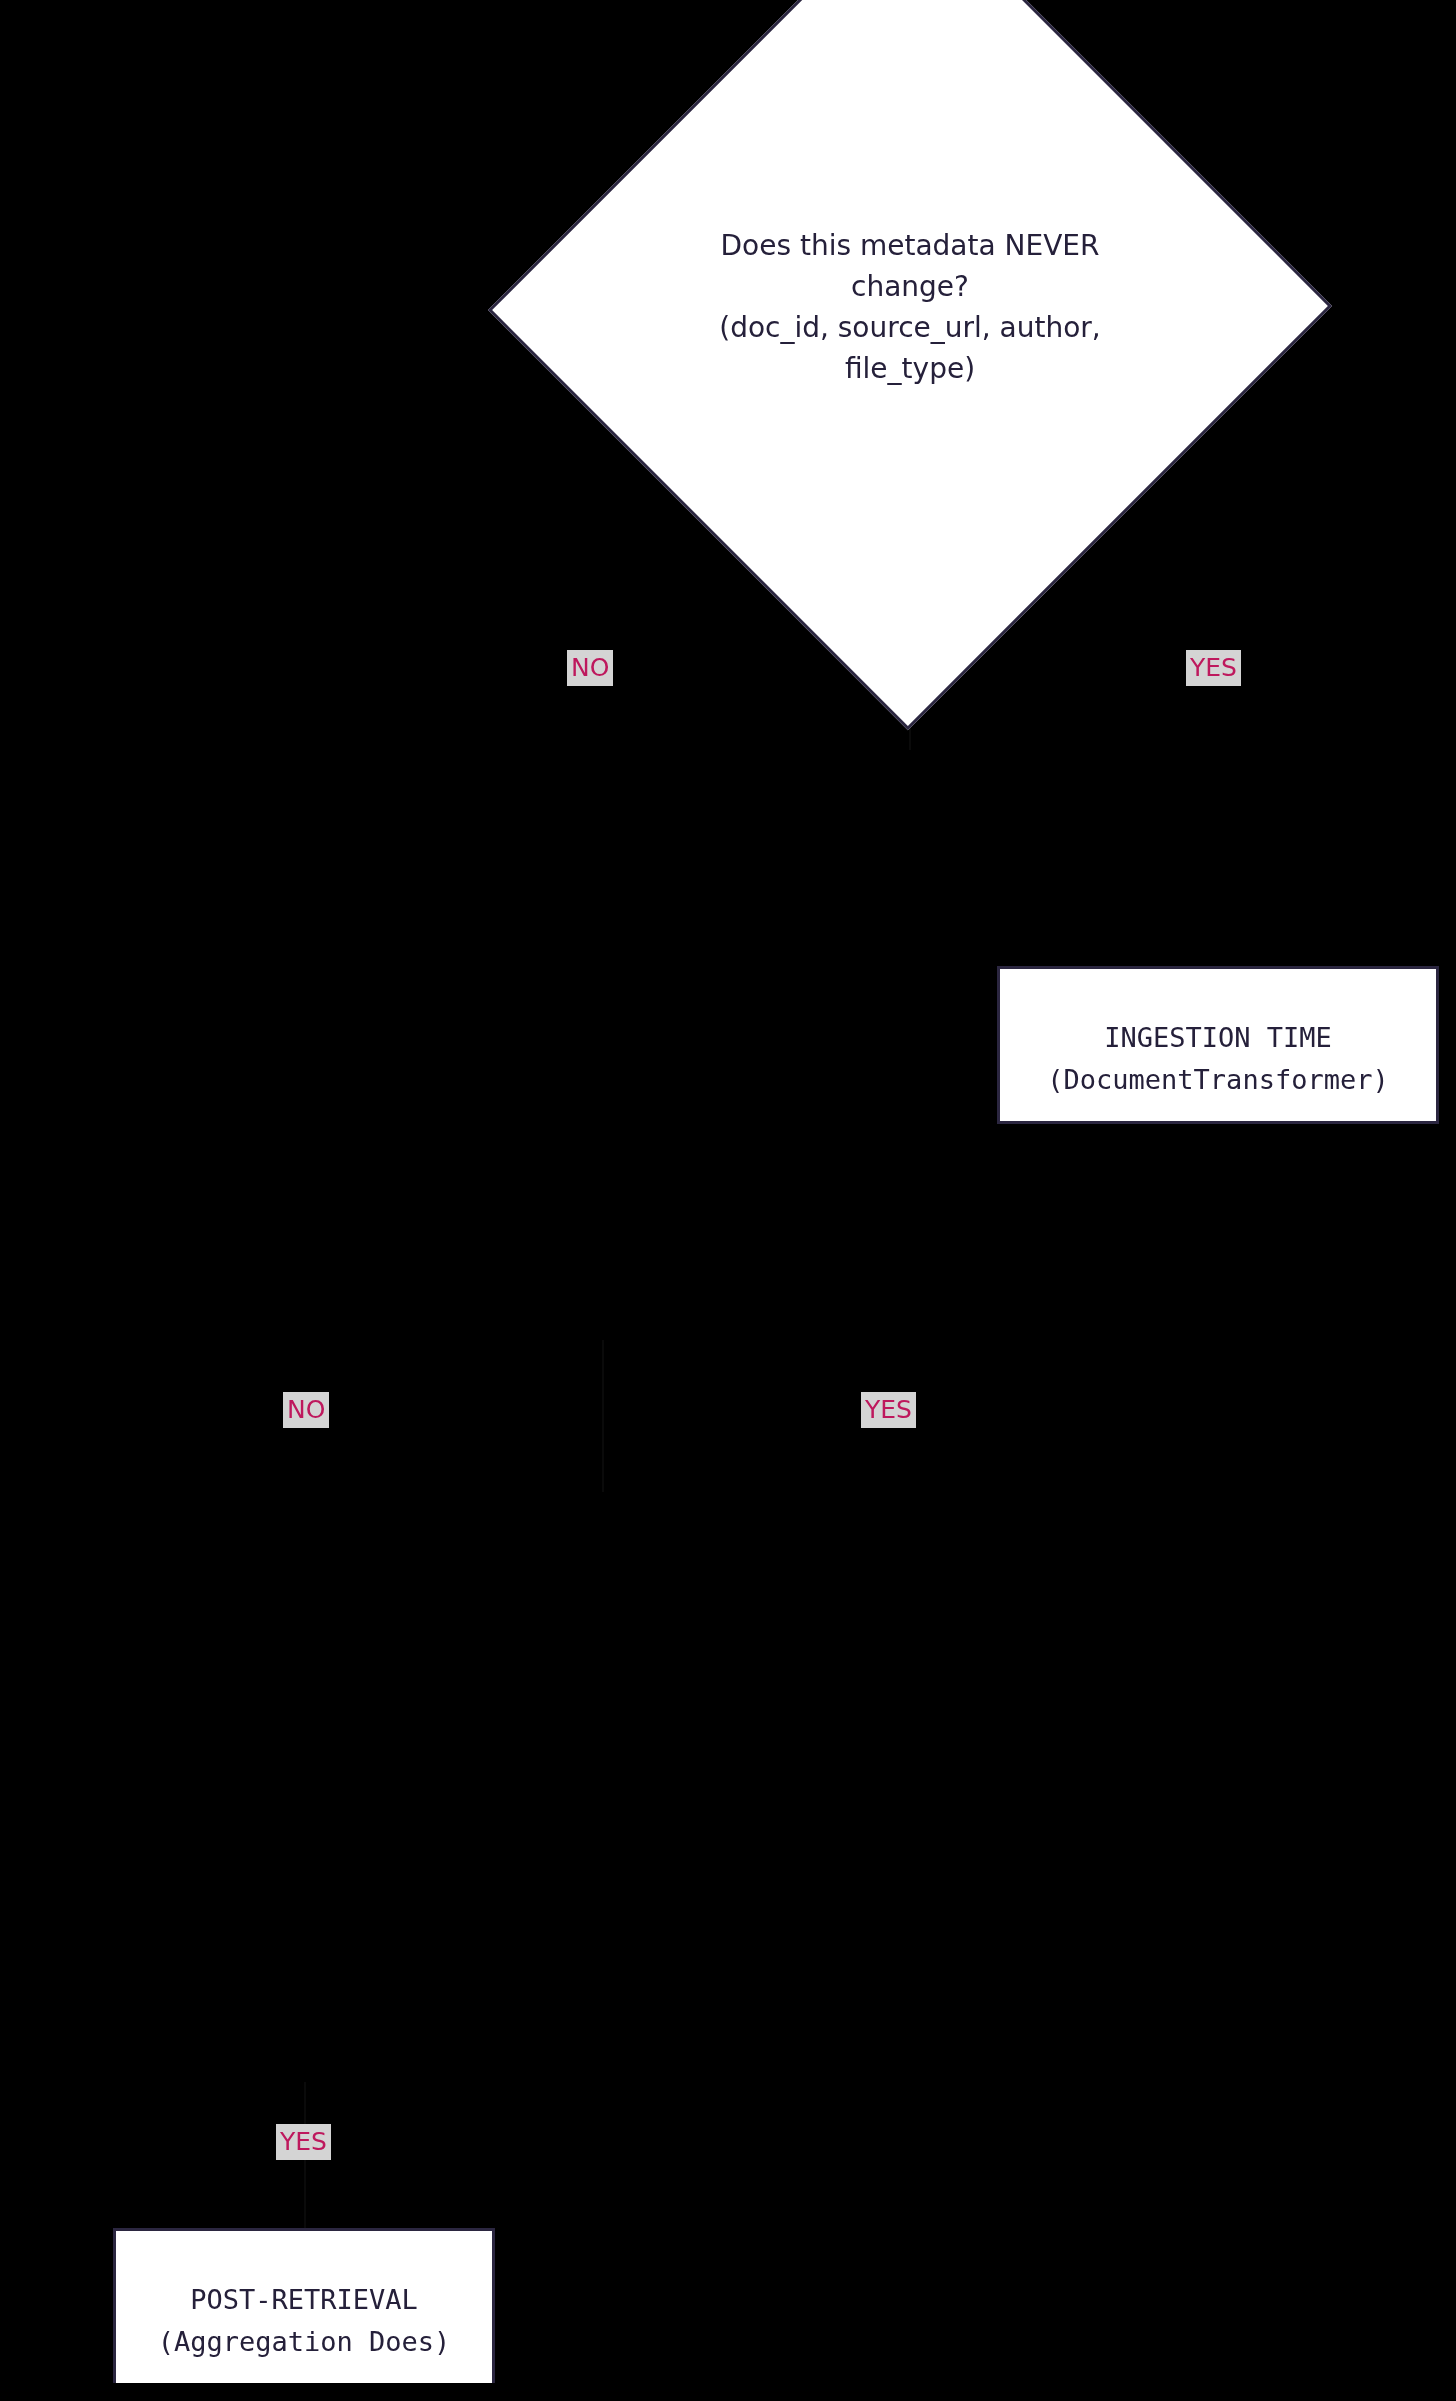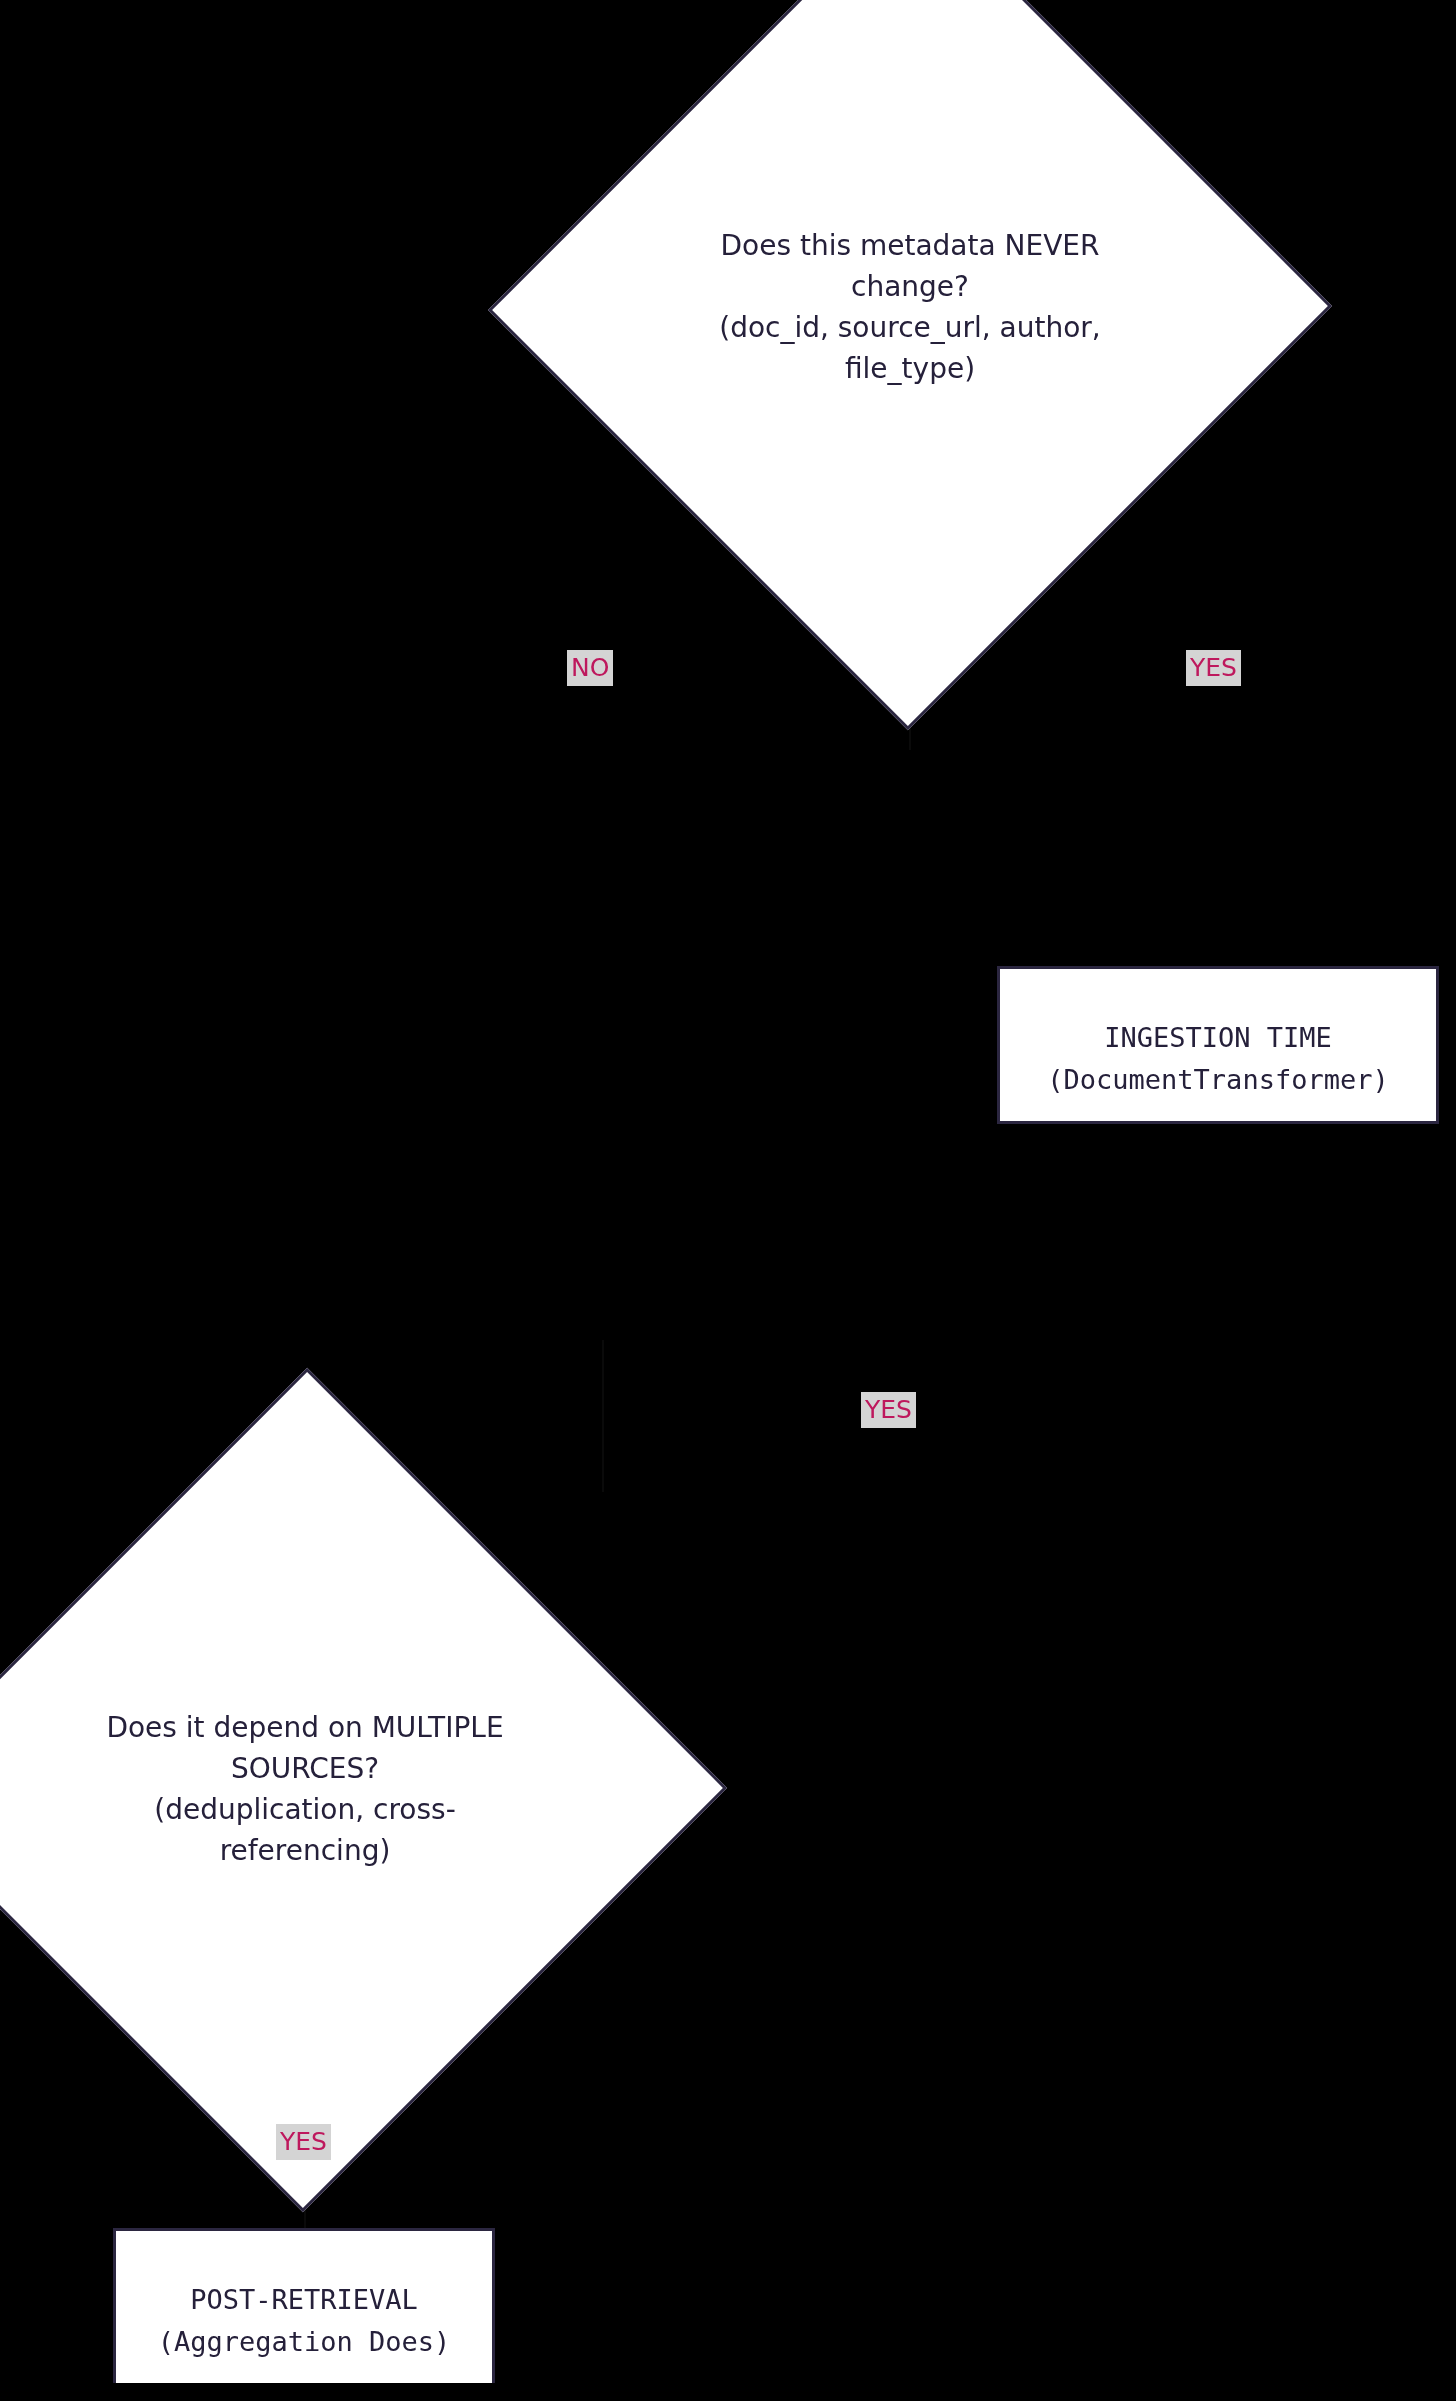--- a/index.html
+++ b/index.html
@@ -129,27 +129,20 @@
 
 
   <div class="rectbox" id="b1">
     <div class="label">INGESTION TIME
 (DocumentTransformer)</div>
   </div>
 
   <div class="edgelabel" id="lbl-no-2">NO</div>
   <div class="edgelabel" id="lbl-yes-2">YES</div>
 
-  <div class="diamond" id="d3">
-    <div class="shape"></div>
-    <div class="label">Does it depend on MULTIPLE
-SOURCES?
-(deduplication, cross-
-referencing)</div>
-  </div>
 
 
   <div class="edgelabel" id="lbl-yes-3">YES</div>
 
   <div class="rectbox" id="b3">
     <div class="label">POST-RETRIEVAL
 (Aggregation Does)</div>
   </div>
 
 </div>

